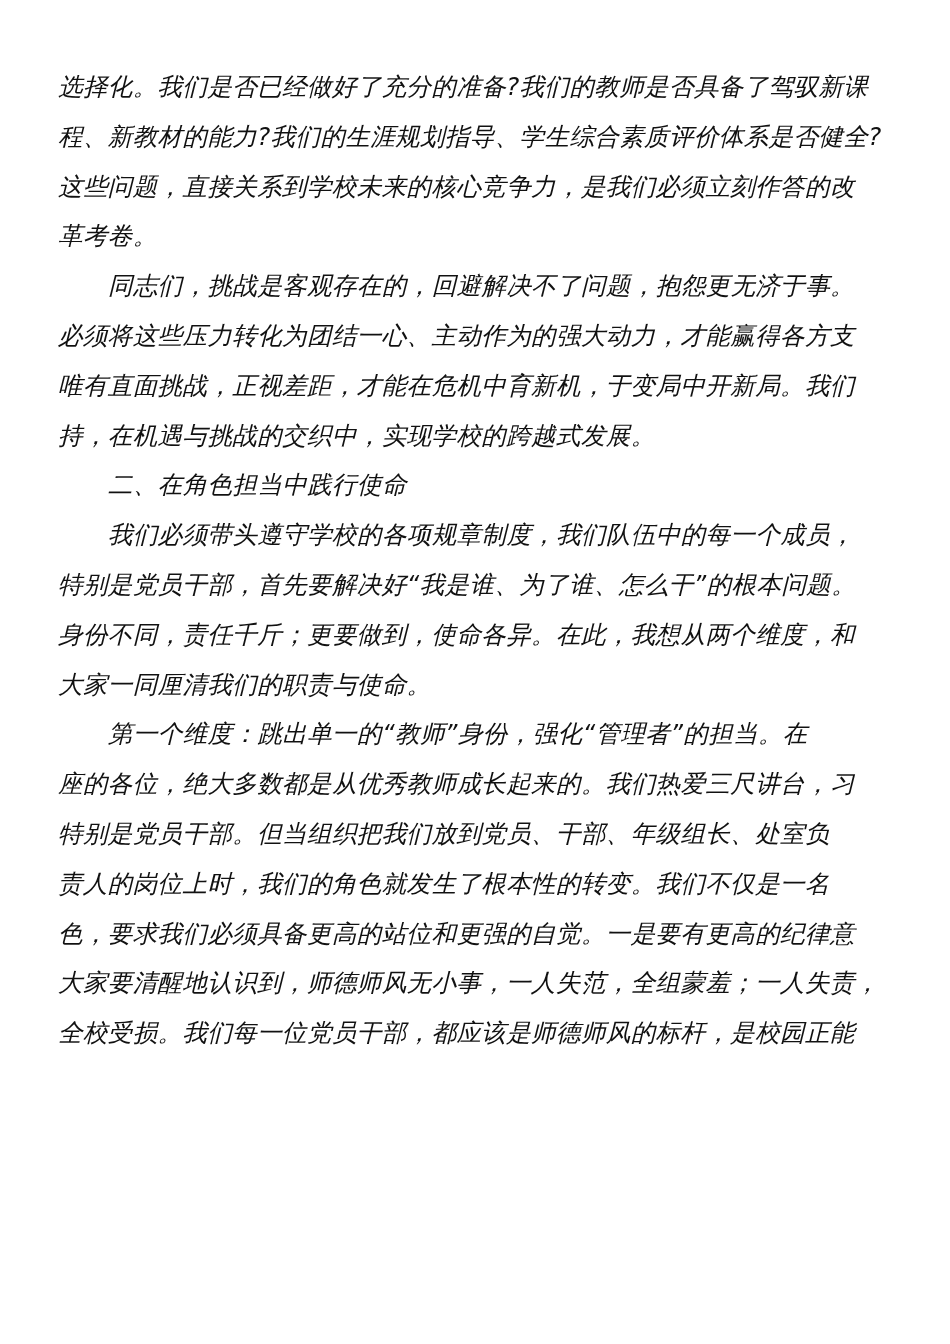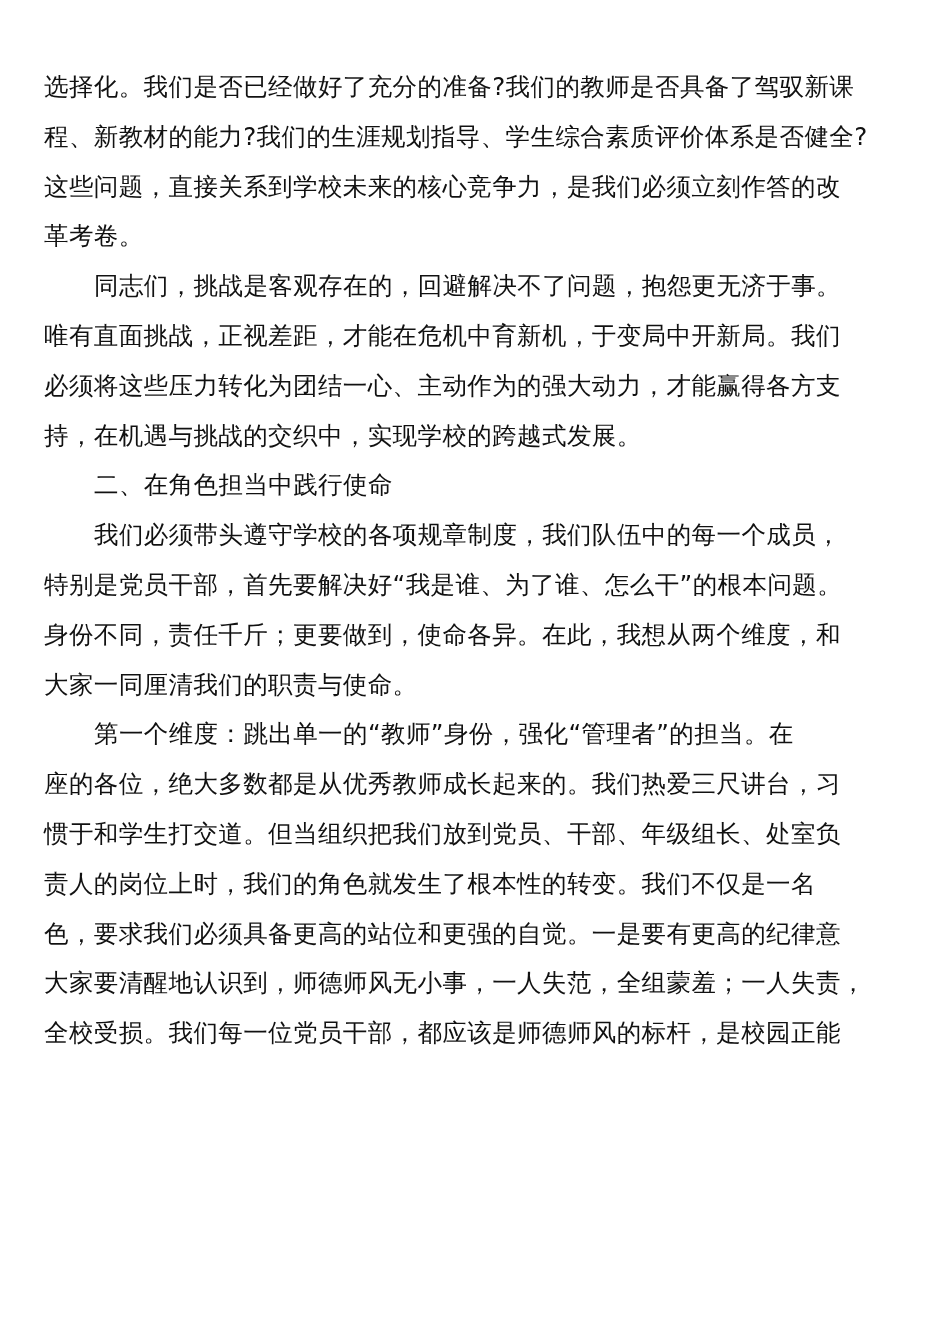--- a/index.html
+++ b/index.html
@@ -10,23 +10,24 @@
     body {
       width: 950px;
       height: 1344px;
       position: relative;
       overflow: hidden;
       font-family: "DejaVu Sans", "Liberation Sans", sans-serif;
       color: #111111;
     }
     .page {
       position: absolute;
-      left: 44px;
+      left: 58px;
       top: 62px;
       width: 860px;
+      font-style: italic;
     }
     .line {
       height: 49.8px;
       line-height: 49.8px;
       font-size: 24.5px;
       white-space: nowrap;
       letter-spacing: 0.4px;
     }
     .indent {
       padding-left: 50px;
@@ -34,28 +35,28 @@
   </style>
 </head>
 <body>
 
 <div class="page">
   <div class="line">选择化。我们是否已经做好了充分的准备?我们的教师是否具备了驾驭新课</div>
   <div class="line">程、新教材的能力?我们的生涯规划指导、学生综合素质评价体系是否健全?</div>
   <div class="line">这些问题，直接关系到学校未来的核心竞争力，是我们必须立刻作答的改</div>
   <div class="line">革考卷。</div>
   <div class="line indent">同志们，挑战是客观存在的，回避解决不了问题，抱怨更无济于事。</div>
+  <div class="line">必须将这些压力转化为团结一心、主动作为的强大动力，才能赢得各方支</div>
   <div class="line">唯有直面挑战，正视差距，才能在危机中育新机，于变局中开新局。我们</div>
-  <div class="line">必须将这些压力转化为团结一心、主动作为的强大动力，才能赢得各方支</div>
   <div class="line">持，在机遇与挑战的交织中，实现学校的跨越式发展。</div>
   <div class="line indent">二、在角色担当中践行使命</div>
   <div class="line indent">我们必须带头遵守学校的各项规章制度，我们队伍中的每一个成员，</div>
   <div class="line">特别是党员干部，首先要解决好“我是谁、为了谁、怎么干”的根本问题。</div>
   <div class="line">身份不同，责任千斤；更要做到，使命各异。在此，我想从两个维度，和</div>
   <div class="line">大家一同厘清我们的职责与使命。</div>
   <div class="line indent">第一个维度：跳出单一的“教师”身份，强化“管理者”的担当。在</div>
   <div class="line">座的各位，绝大多数都是从优秀教师成长起来的。我们热爱三尺讲台，习</div>
-  <div class="line">惯于和学生打交道。但当组织把我们放到党员、干部、年级组长、处室负</div>
+  <div class="line">特别是党员干部。但当组织把我们放到党员、干部、年级组长、处室负</div>
   <div class="line">责人的岗位上时，我们的角色就发生了根本性的转变。我们不仅是一名</div>
   <div class="line">色，要求我们必须具备更高的站位和更强的自觉。一是要有更高的纪律意</div>
   <div class="line">大家要清醒地认识到，师德师风无小事，一人失范，全组蒙羞；一人失责，</div>
   <div class="line">全校受损。我们每一位党员干部，都应该是师德师风的标杆，是校园正能</div>
 </div>
 
 </body></html>

